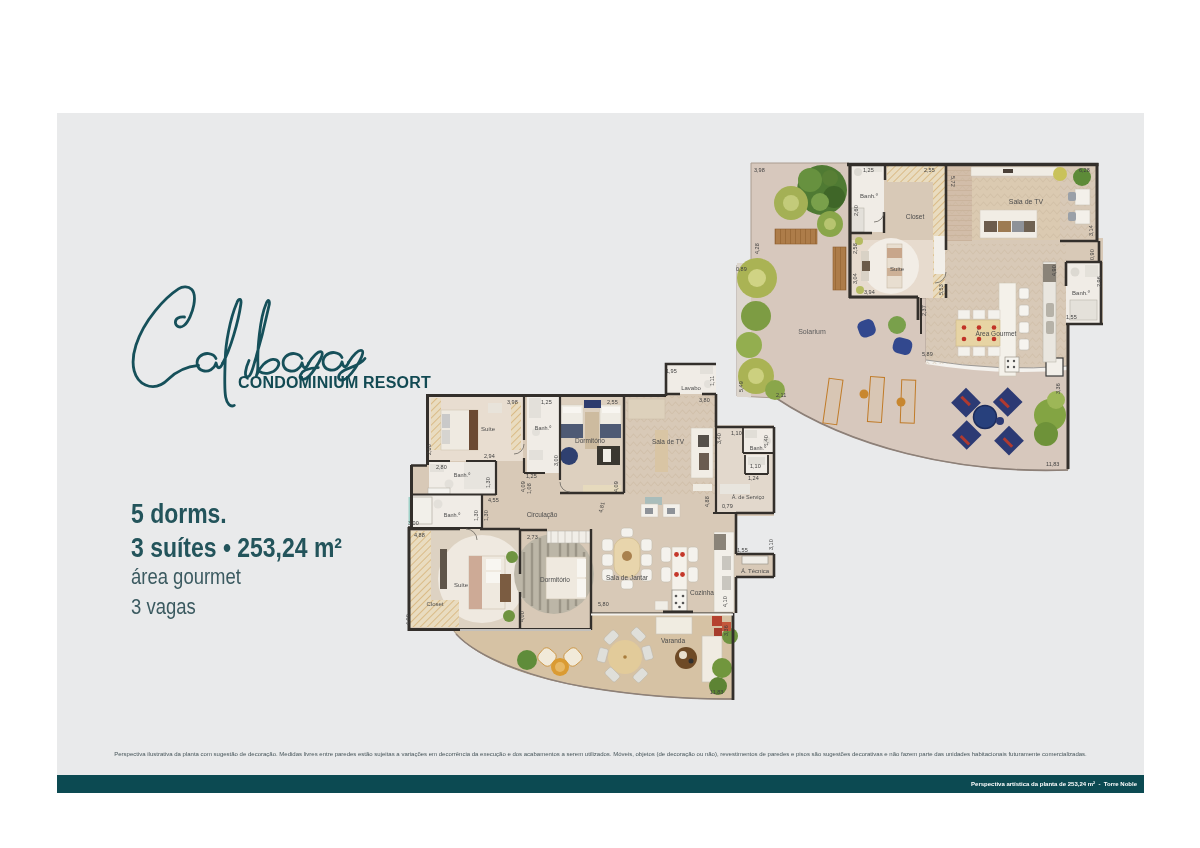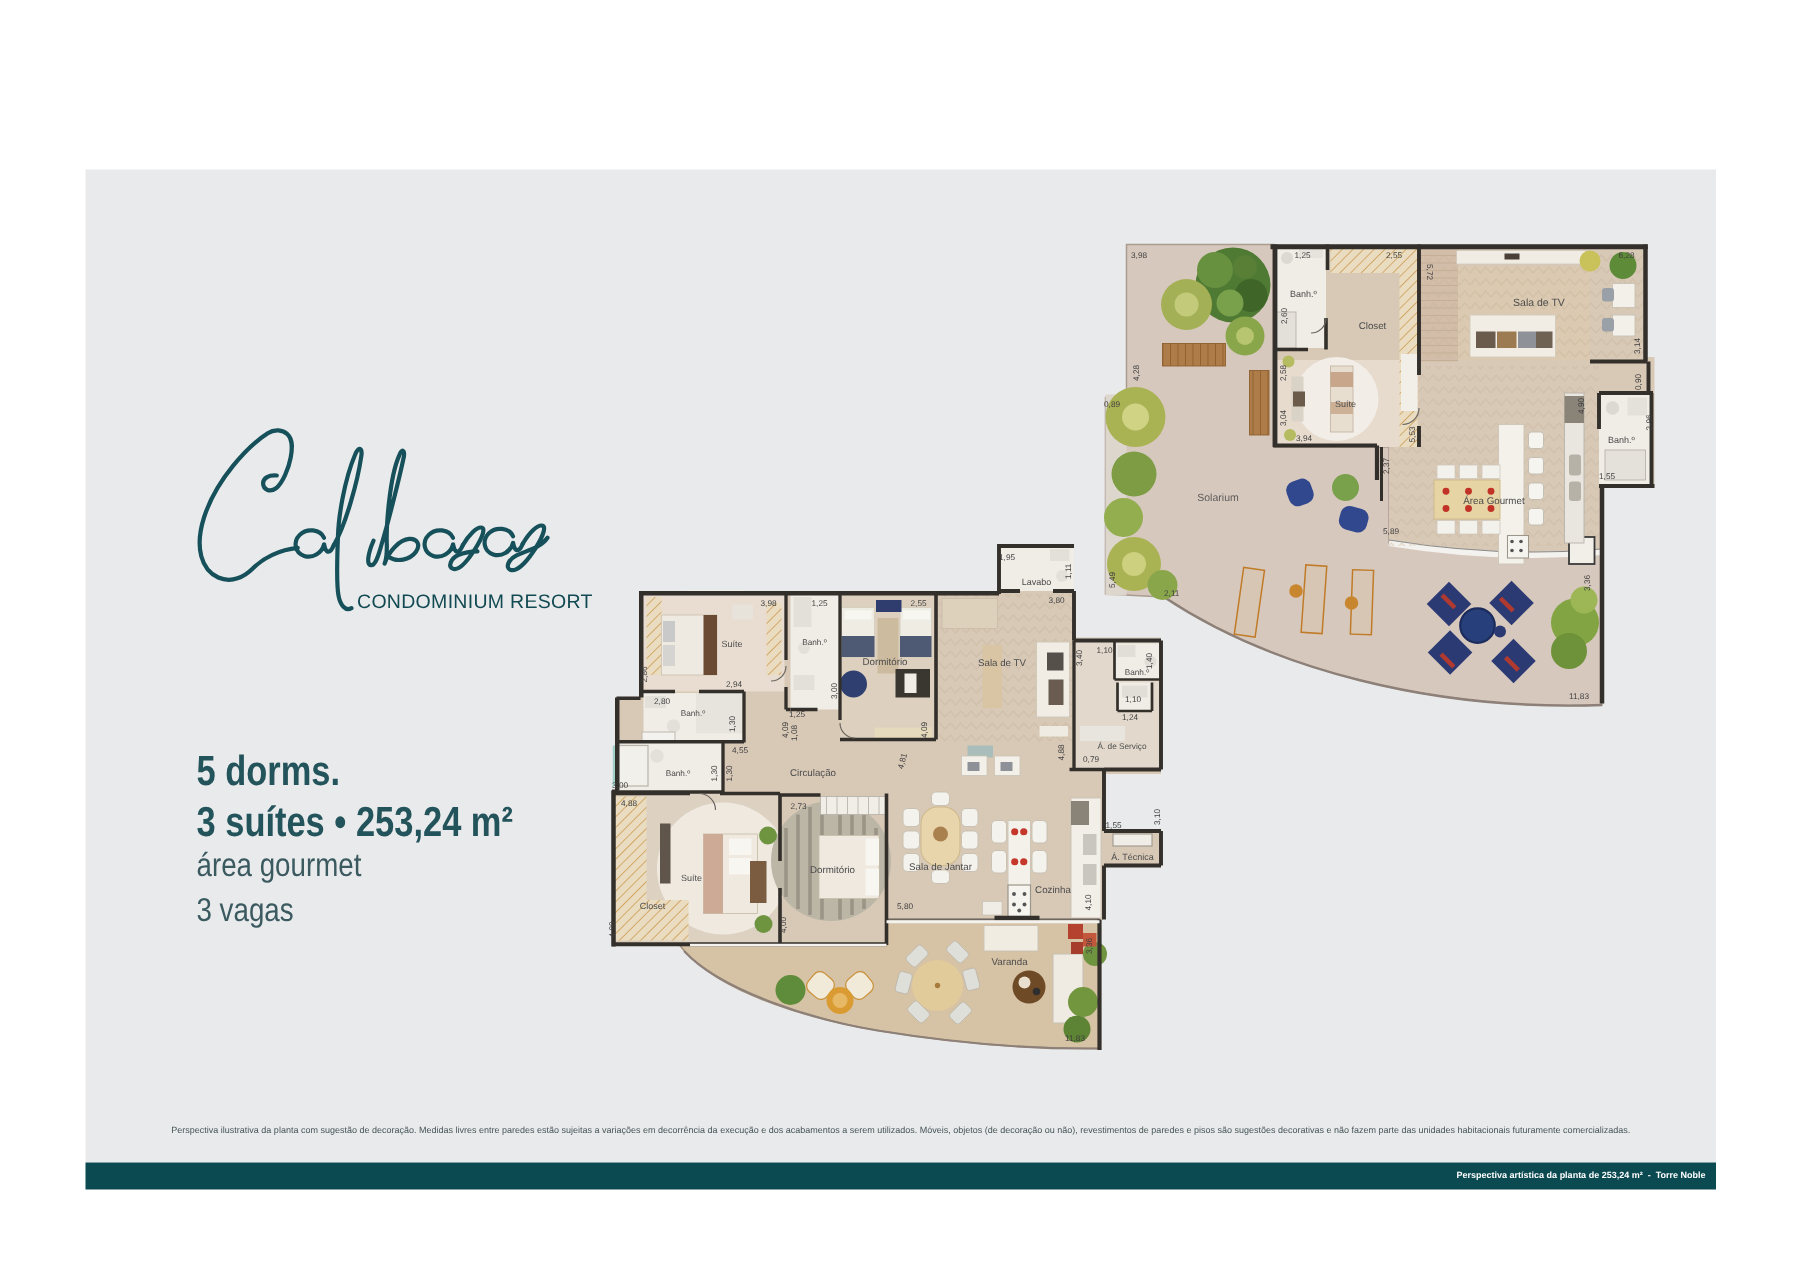--- a/index.html
+++ b/index.html
@@ -27,21 +27,21 @@
     <path d="M302,358.5 C299.5,352.8 290.5,351.8 285.8,356.6 C281.2,361.3 282.6,368.6 288.8,370.6 C294.4,372.4 300.4,368.9 302,363 C302,362 302.5,366.5 304,367.5 C306,368.5 307.5,366 308.5,363.5"></path>
 
     <path d="M308.5,363.5 C312.5,356.5 318.2,350.8 321.3,351.8 C324.1,352.9 320.4,360.6 315,368.6 C310.6,375.2 305.5,380.6 301.8,379.1 C298.6,377.8 300.4,372.4 305.4,370.1 C310,368.1 314.7,367.6 318.3,367.6"></path>
 
     <path d="M342,357.5 C339.5,351.8 330.5,350.8 325.8,355.6 C321.2,360.3 322.6,367.6 328.8,369.6 C334.4,371.4 340.4,367.9 342,362 C342,361 342.5,365.5 344,366.5 C346,367.5 347.5,365 348.5,362.5"></path>
 
     <path d="M348.5,362.5 C353,354.8 358.7,349.3 361.8,350.5 C364.6,351.7 360.8,360 355.2,368.3 C350.2,375.6 344.2,381.4 340.2,379.9 C336.8,378.6 338.8,372.9 344.4,370.2 C351.2,367 360.4,365.2 365,358.5"></path>
   </g>
 </svg>
 
-<div class="abs" style="left:238px;top:393px;font-size:13px;font-weight:normal;letter-spacing:0.2px;color:#124a53">CONDOMINIUM RESORT</div>
+<div class="abs" style="left:238px;top:374px;font-size:16px;font-weight:bold;letter-spacing:0.2px;color:#124a53">CONDOMINIUM RESORT</div>
 
 <div class="abs h1" style="left:131px;top:500px">5 dorms.</div>
 
 <div class="abs h1" style="left:131px;top:534px">3 suítes • 253,24 m²</div>
 
 <div class="abs h2" style="left:131px;top:566px">área gourmet</div>
 
 <div class="abs h2" style="left:131px;top:596px">3 vagas</div>
 
 <div class="abs" style="left:57px;top:751px;width:1087px;text-align:center;font-size:6px;color:#465559">Perspectiva ilustrativa da planta com sugestão de decoração. Medidas livres entre paredes estão sujeitas a variações em decorrência da execução e dos acabamentos a serem utilizados. Móveis, objetos (de decoração ou não), revestimentos de paredes e pisos são sugestões decorativas e não fazem parte das unidades habitacionais futuramente comercializadas.</div>

